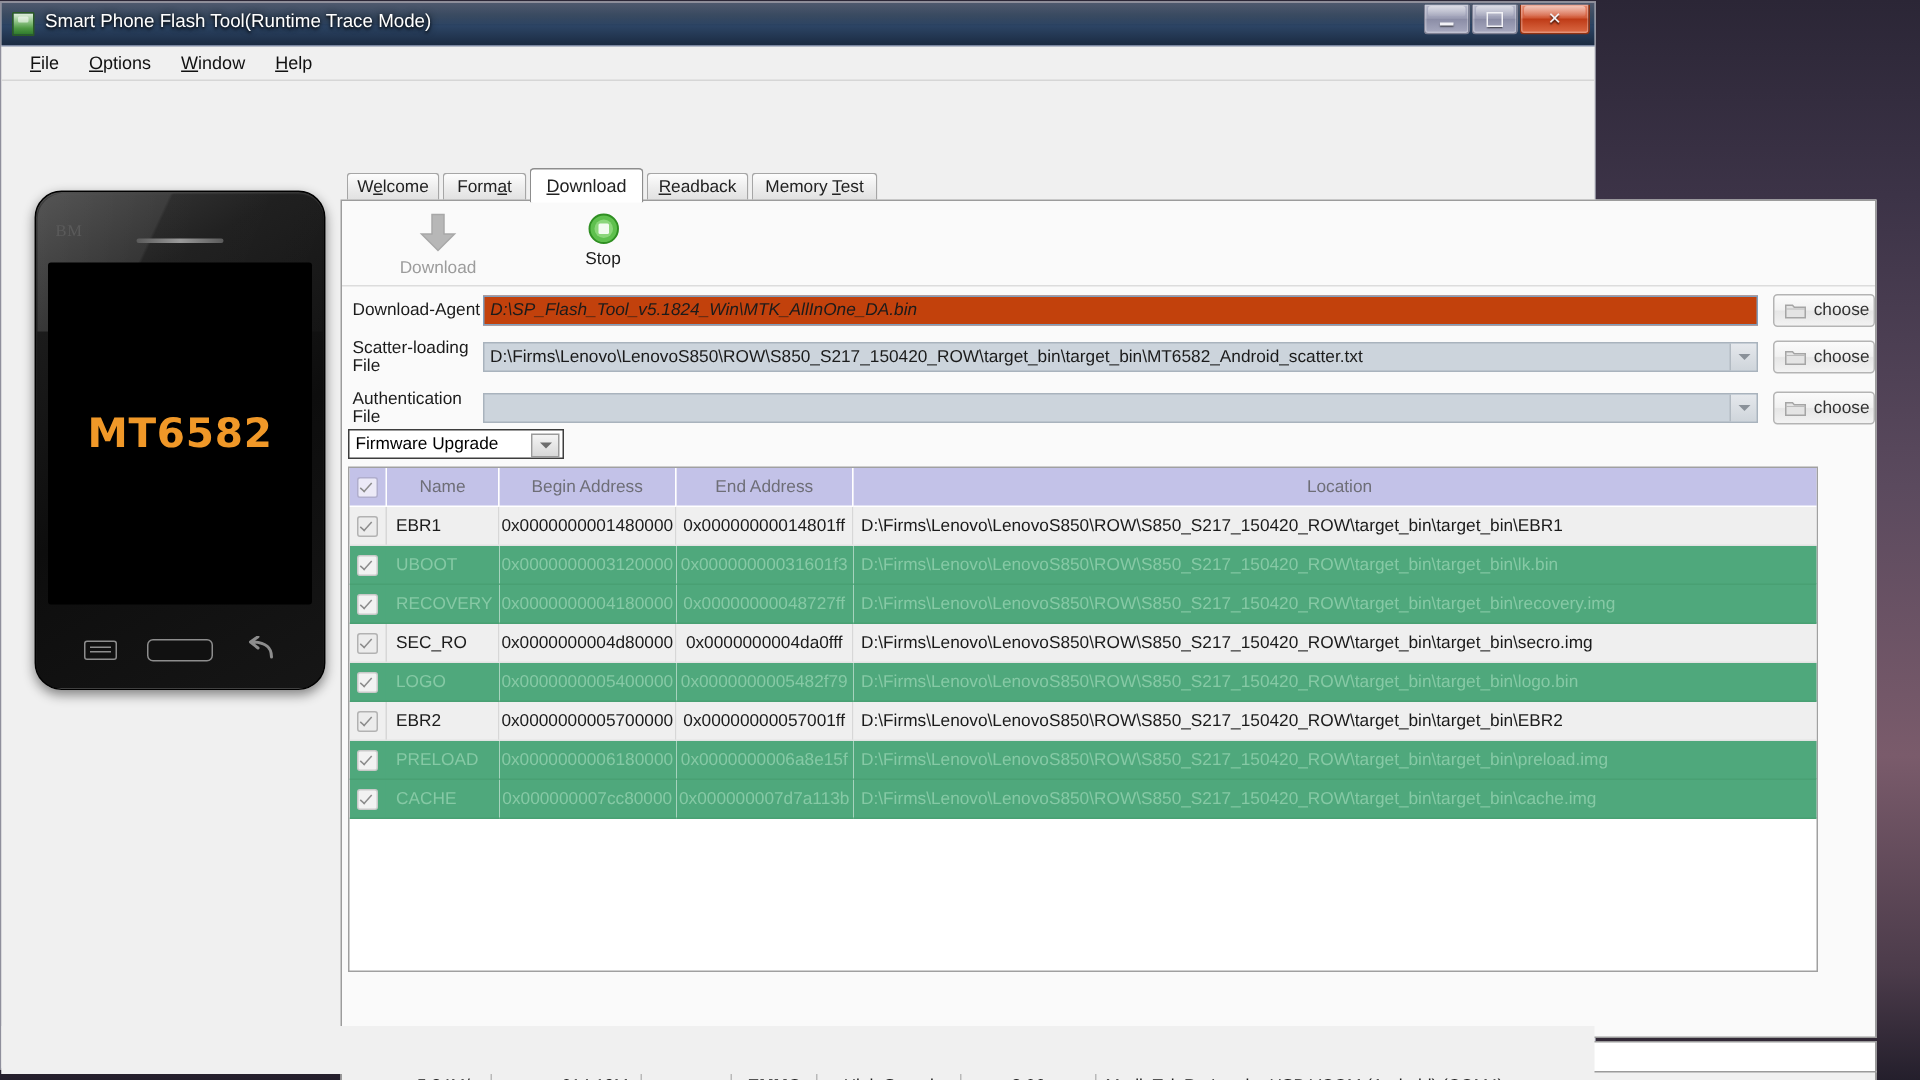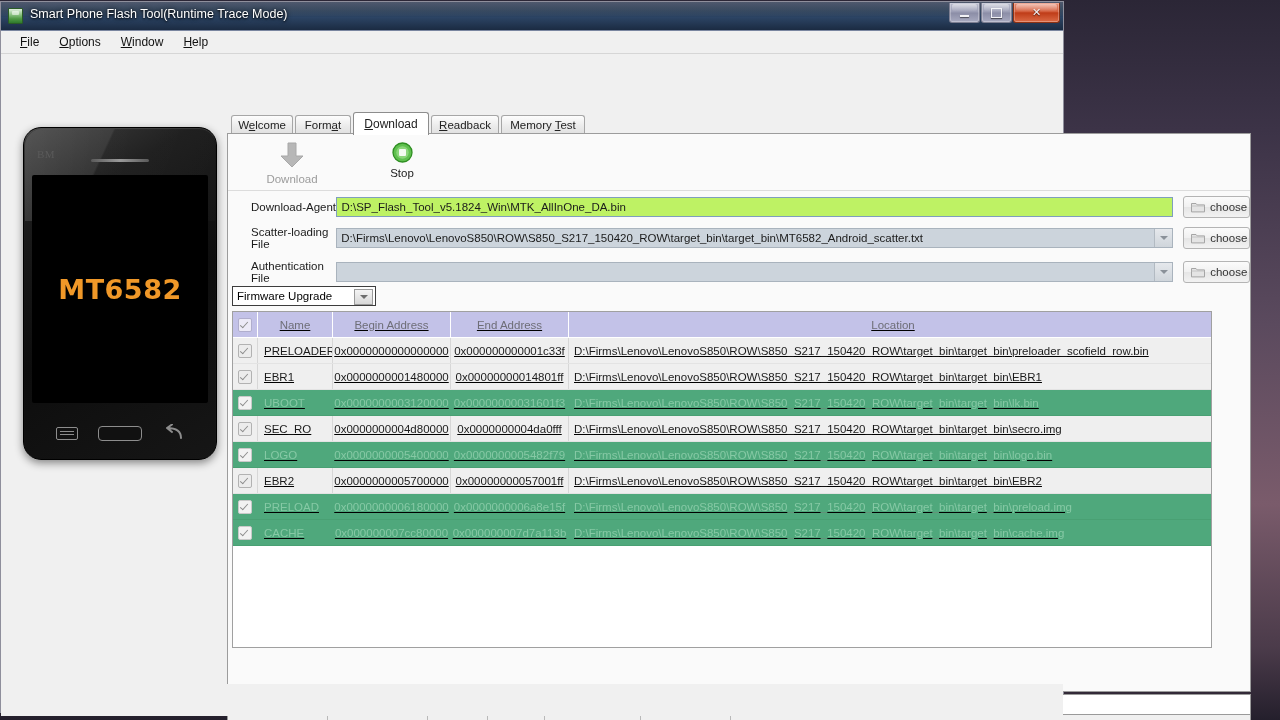--- a/index.html
+++ b/index.html
@@ -184,37 +184,37 @@
   #tool-download .lbl { color: #9c9c9c; }
   #tool-stop { left: 130px; }
   #tool-stop .lbl { color: #1b1b1b; }
   .arrow-down { width: 26px; height: 27px; position: relative; }
   .arrow-down svg { width:26px; height:27px; }
   .stop-icon { width: 21px; height: 21px; position:relative; }
   .stop-icon svg { width:21px; height:21px; }
 
   
   #fields { position:absolute; left:0; top:58px; right:0; height: 92px; }
-  .field-row { position:absolute; left: 0; right: 0; height: 22px; display:flex; align-items:center;margin-left:16px; }
+  .field-row { position:absolute; left: 0; right: 0; height: 22px; display:flex; align-items:center; }
   .field-label {
     width: 100px; text-align: left; padding-left: 7px;
     font-size: 11.5px; color: #1b1b1b; box-sizing:border-box;
   }
   .field-input {
     height: 20px;
     border: 1px solid #a9b3bd;
     box-sizing: border-box;
     display:flex; align-items:center;
     font-size: 11.5px;
     padding-left: 4px;
     position: relative;
     overflow: hidden;
     white-space: nowrap;
   }
-  .field-input.agent { background: #bef264; color:#1b1b1b; border-color:#7f9ebd; width: 910px; }
+  .field-input.agent { background: #c2410c; color:#1b1b1b; border-color:#7f9ebd; width: 910px; font-style: italic; }
   .field-input.combo { background: #ccd4dc; color:#1b1b1b; width: 910px; padding-right:20px; }
   .combo-arrow {
     position:absolute; right:0; top:0; width: 17px; height: 18px;
     background: linear-gradient(180deg,#e5e8ec,#cfd5db);
     border-left: 1px solid #b2bac2;
     display:flex; align-items:center; justify-content:center;
   }
   .combo-arrow i {
     width:0; height:0; border-left:4px solid transparent; border-right:4px solid transparent;
     border-top: 4px solid #8a9199; display:block;
@@ -254,21 +254,21 @@
     border-top:4px solid #6d6d6d;
   }
 
   
   #table-wrap {
     position:absolute; left: 4px; top: 177px;
     width: 980px; height: 337px;
     background:#ffffff; border:1px solid #a0a0a0;
     box-sizing:border-box; overflow:hidden;
   }
-  table { border-collapse: collapse; width: 978px; table-layout: fixed; text-decoration: underline; }
+  table { border-collapse: collapse; width: 978px; table-layout: fixed; }
   th {
     background: #c3c2e8;
     border-right: 1px solid #ffffff;
     border-bottom: 1px solid #ffffff;
     height: 23px;
     font-size: 11.5px; font-weight: normal;
     color: #6e6e77;
   }
   th.c-chk { width: 22px; }
   th.c-name { width: 72px; }
@@ -510,38 +510,38 @@
                 <th class="c-chk"><span class="chk"></span></th>
                 <th class="c-name">Name</th>
                 <th class="c-beg">Begin Address</th>
                 <th class="c-end">End Address</th>
                 <th class="c-loc">Location</th>
               </tr>
             </thead>
             <tbody id="table-body">
                 <tr class="row">
                   <td class="c-chk"><span class="chk"></span></td>
-                  <td class="c-name">PRELOADER</td>
-                  <td class="c-beg">0x0000000000000000</td>
-                  <td class="c-end">0x000000000001c33f</td>
-                  <td class="c-loc">D:\Firms\Lenovo\LenovoS850\ROW\S850_S217_150420_ROW\target_bin\target_bin\preloader_scofield_row.bin</td>
-                </tr>
-                <tr class="row">
-                  <td class="c-chk"><span class="chk"></span></td>
                   <td class="c-name">EBR1</td>
                   <td class="c-beg">0x0000000001480000</td>
                   <td class="c-end">0x00000000014801ff</td>
                   <td class="c-loc">D:\Firms\Lenovo\LenovoS850\ROW\S850_S217_150420_ROW\target_bin\target_bin\EBR1</td>
                 </tr>
                 <tr class="row done">
                   <td class="c-chk"><span class="chk"></span></td>
                   <td class="c-name">UBOOT</td>
                   <td class="c-beg">0x0000000003120000</td>
                   <td class="c-end">0x00000000031601f3</td>
                   <td class="c-loc">D:\Firms\Lenovo\LenovoS850\ROW\S850_S217_150420_ROW\target_bin\target_bin\lk.bin</td>
+                </tr>
+                <tr class="row done">
+                  <td class="c-chk"><span class="chk"></span></td>
+                  <td class="c-name">RECOVERY</td>
+                  <td class="c-beg">0x0000000004180000</td>
+                  <td class="c-end">0x00000000048727ff</td>
+                  <td class="c-loc">D:\Firms\Lenovo\LenovoS850\ROW\S850_S217_150420_ROW\target_bin\target_bin\recovery.img</td>
                 </tr>
                 <tr class="row">
                   <td class="c-chk"><span class="chk"></span></td>
                   <td class="c-name">SEC_RO</td>
                   <td class="c-beg">0x0000000004d80000</td>
                   <td class="c-end">0x0000000004da0fff</td>
                   <td class="c-loc">D:\Firms\Lenovo\LenovoS850\ROW\S850_S217_150420_ROW\target_bin\target_bin\secro.img</td>
                 </tr>
                 <tr class="row done">
                   <td class="c-chk"><span class="chk"></span></td>

